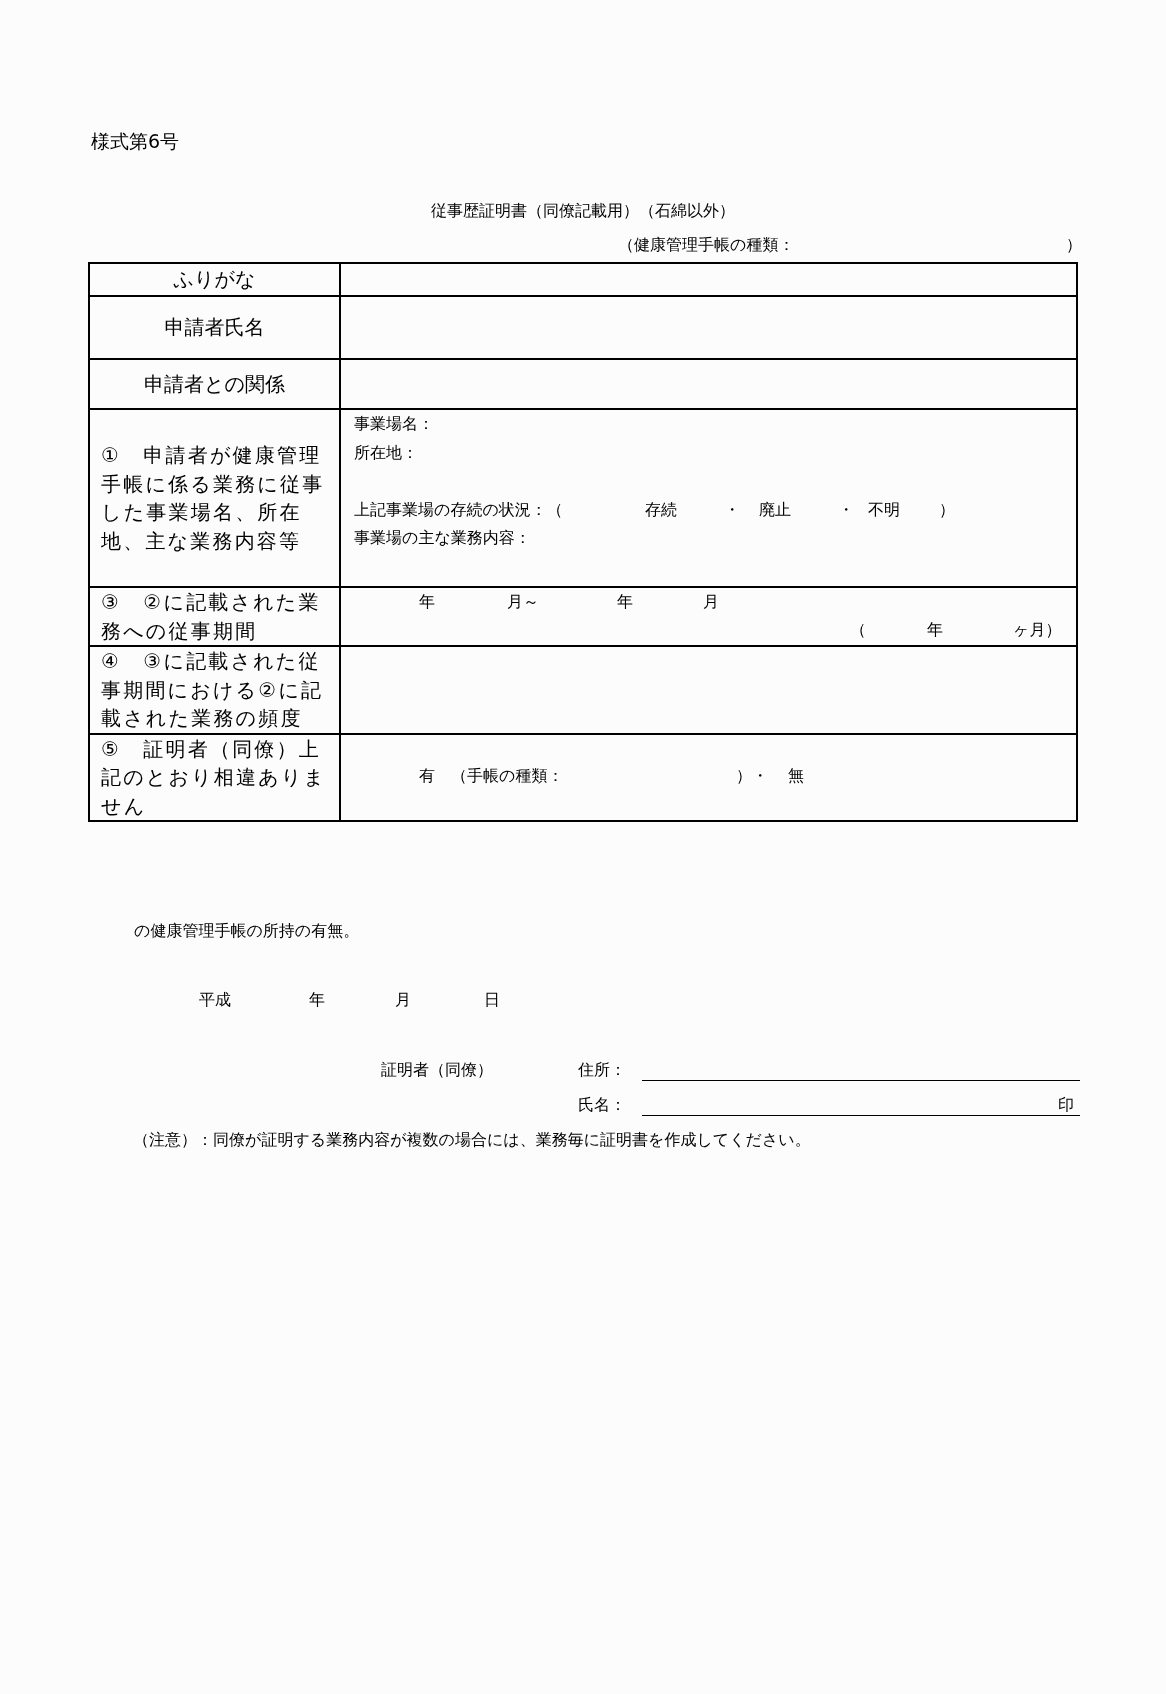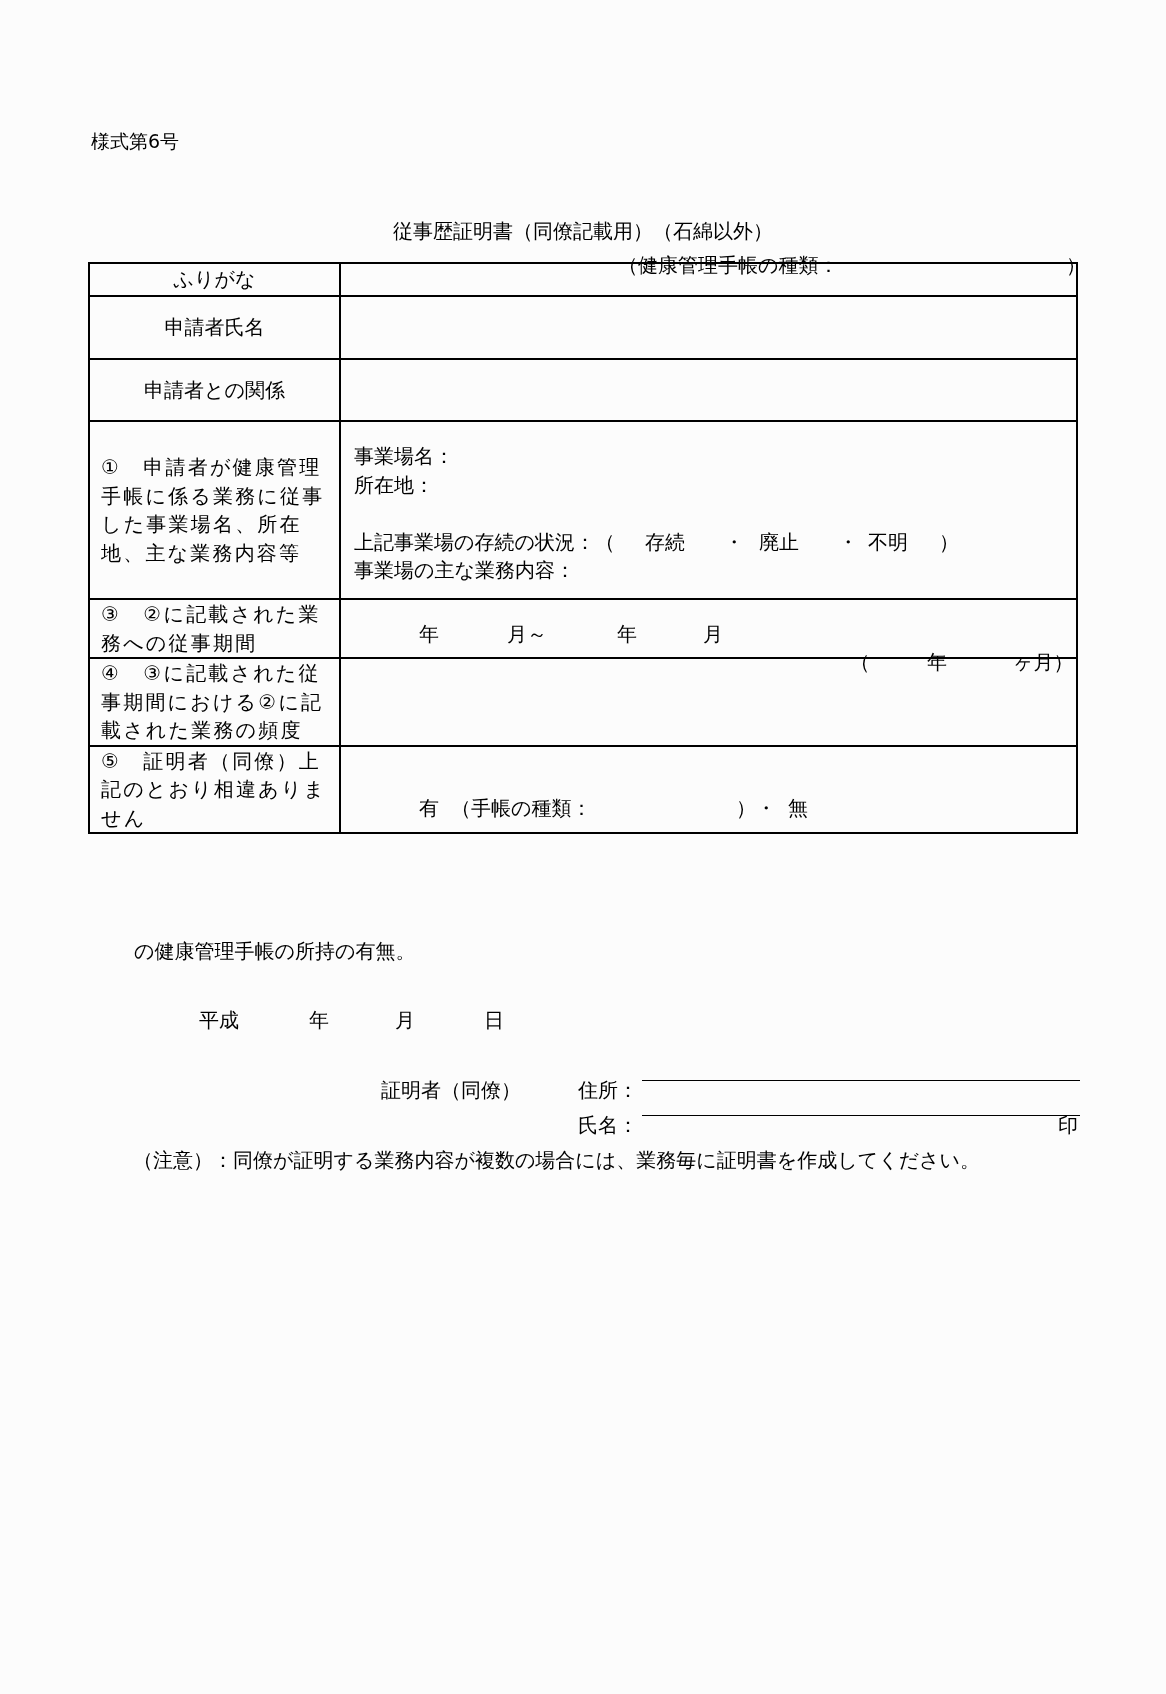--- a/index.html
+++ b/index.html
@@ -3,21 +3,21 @@
 <meta charset="utf-8">
 <style>
   html, body { margin:0; padding:0; }
   body {
     width:1166px; height:1694px; background:#fcfcfc; position:relative;
     font-family:"DejaVu Sans", "Liberation Sans", sans-serif; color:#000;
     overflow:hidden;
   }
   .abs { position:absolute; white-space:nowrap; }
   .t19 { font-size:19px; line-height:22px;text-align:right; }
-  .t20 { font-size:20px; line-height:24px;margin-top:20px; }
+  .t20 { font-size:16px; line-height:24px; }
   table.form {
     position:absolute; left:88px; top:262px; width:990px;
     border-collapse:collapse; table-layout:fixed;
   }
   table.form td { border:2px solid #000; padding:0; vertical-align:top; font-size:20px; }
   td.label { width:249px; }
   .lbl-center { text-align:center; }
   .lbl-block { padding:0 10px 0 11px !important; line-height:28.5px; letter-spacing:2.2px; word-break:break-all; white-space:normal; }
   .line { position:absolute; border-top:1.5px solid #000; height:0; }
 </style>
@@ -42,21 +42,21 @@
       <tr style="height:33px;">
     <td class="label lbl-center" style="vertical-align:middle;">ふりがな</td>
     <td></td>
   </tr>
 
   <tr style="height:63px;">
     <td class="label lbl-center" style="vertical-align:middle;">申請者氏名</td>
     <td></td>
   </tr>
 
-  <tr style="height:62px;">
+  <tr style="height:50px;">
     <td class="label lbl-center" style="vertical-align:middle;">申請者との関係</td>
     <td></td>
   </tr>
 
   <tr style="height:178px;">
     <td class="label lbl-block" style="vertical-align:middle;">①　申請者が健康管理手帳に係る業務に従事した事業場名、所在地、主な業務内容等</td>
     <td style="padding:0 0 0 13px; position:relative;">
       <div style="position:relative; height:174px;">
         <div class="abs t20" style="left:0; top:2px;">事業場名：</div>
         <div class="abs t20" style="left:0; top:31px;">所在地：</div>

